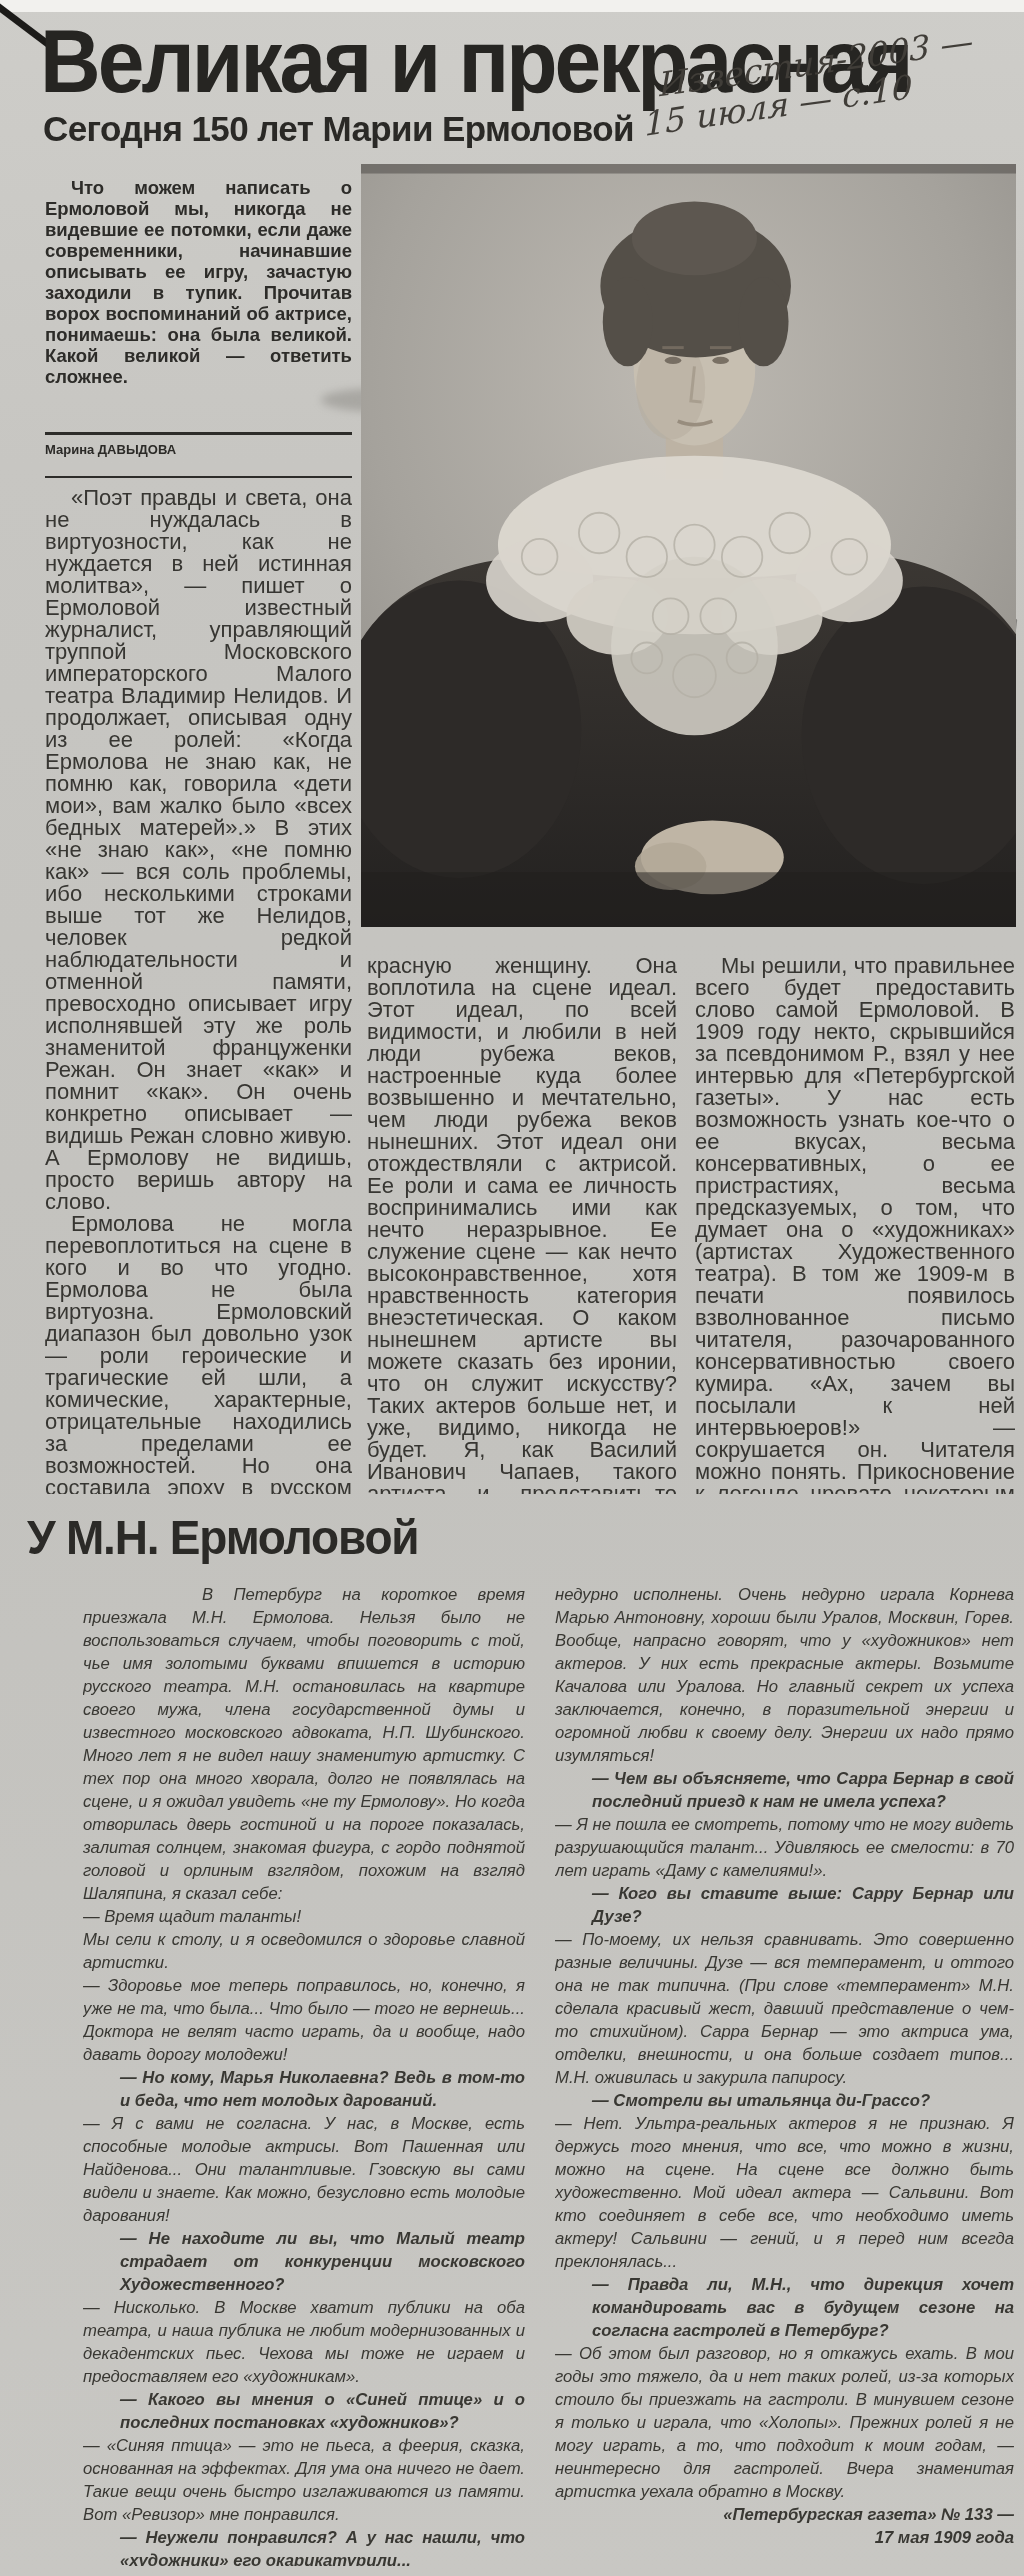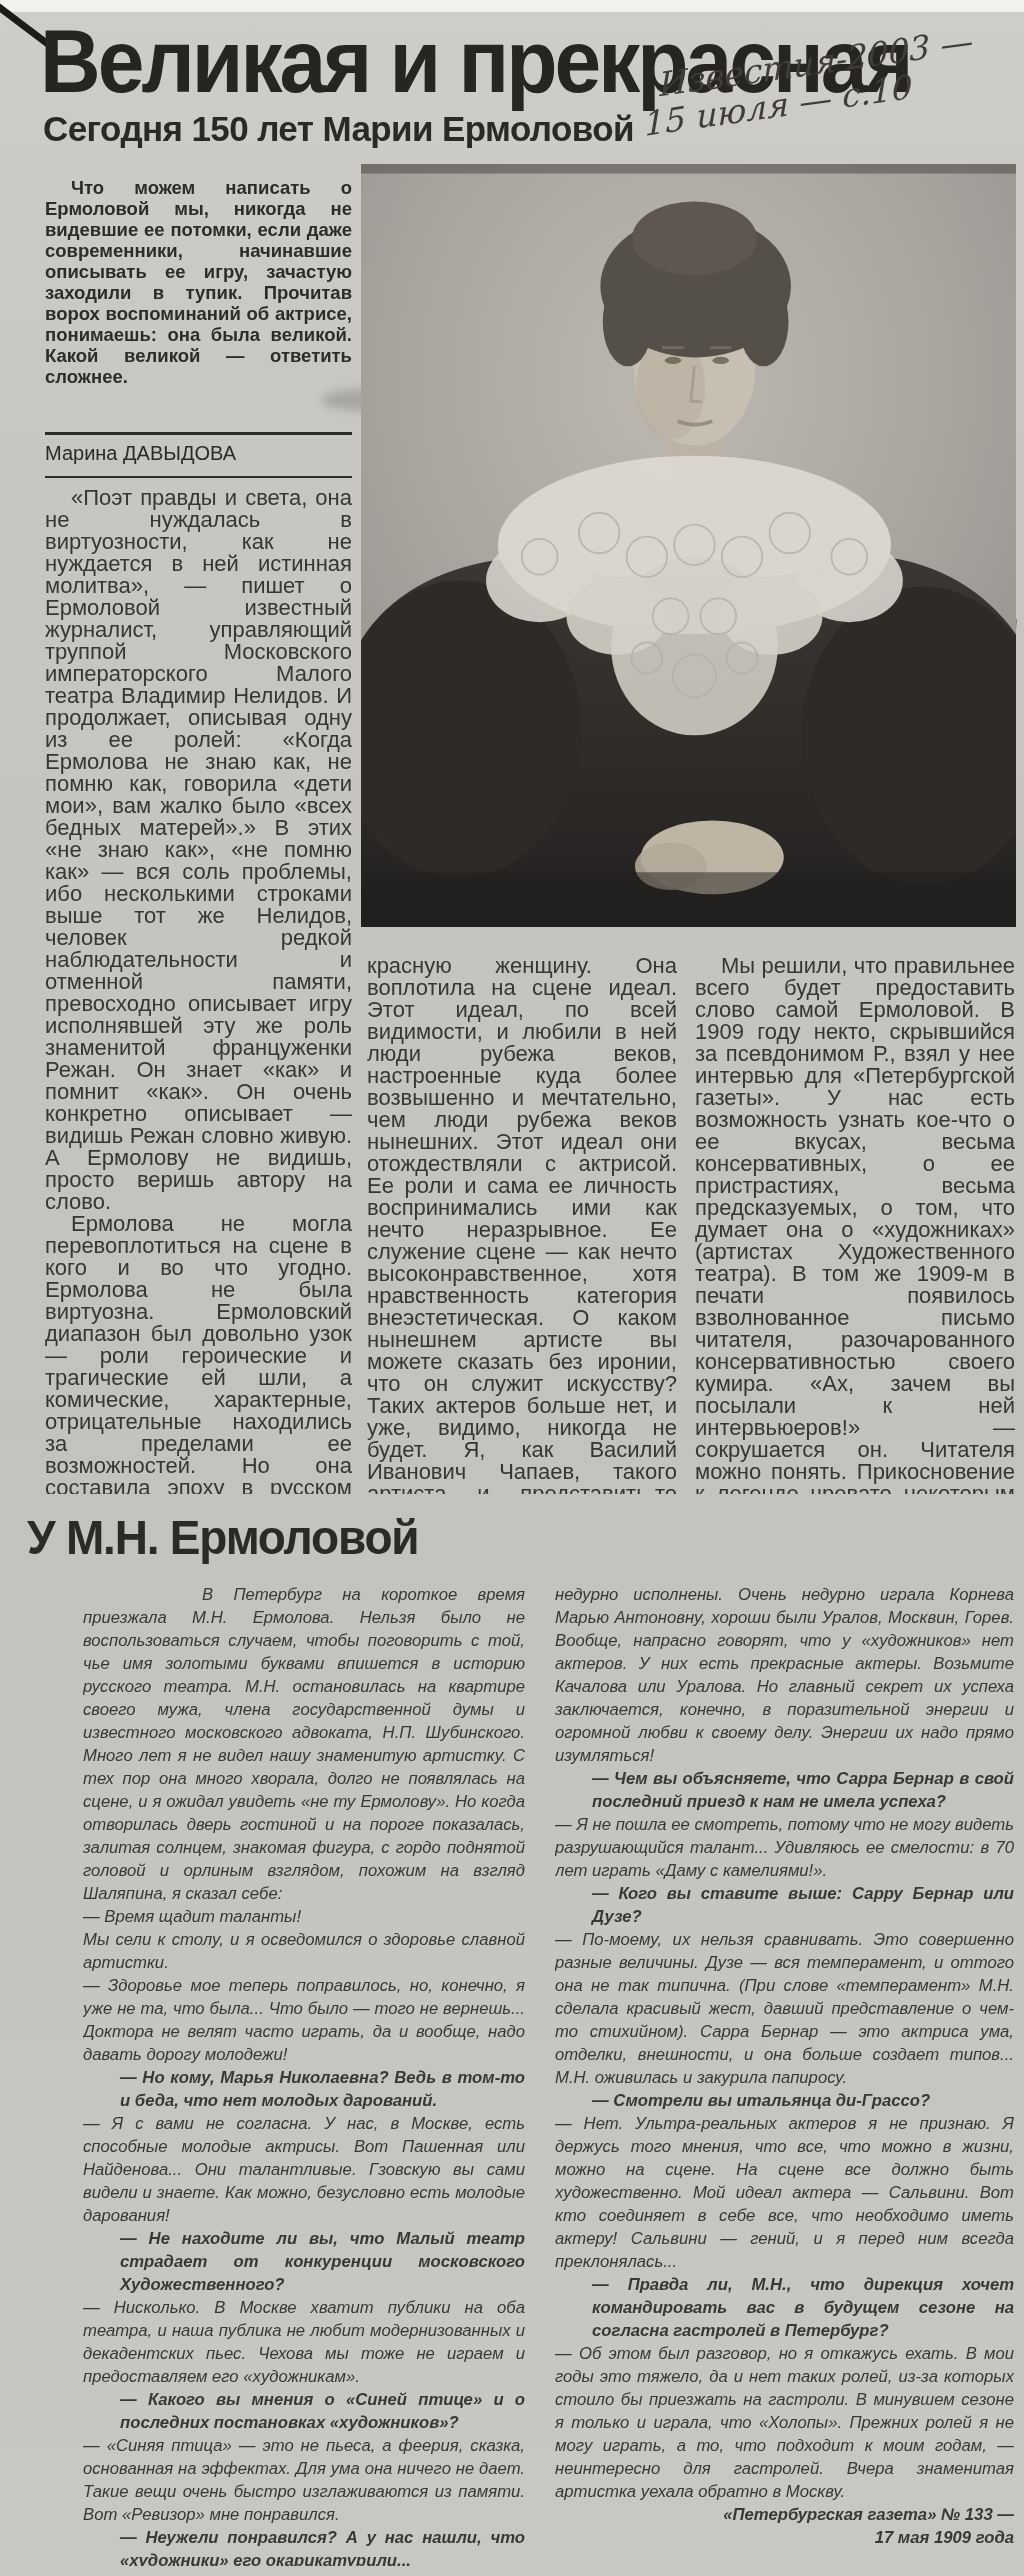--- a/index.html
+++ b/index.html
@@ -31,21 +31,21 @@
   .handnote .l2{margin-left:-15.5px;}
 
   .lead{
     position:absolute;left:45px;top:177px;width:307px;height:250px;overflow:hidden;
     font-size:18.5px;line-height:21px;font-weight:700;text-align:justify;color:#2d2c29;
   }
   .lead p{margin:0;text-indent:26px;}
   .rule{position:absolute;left:45px;width:307px;height:3px;background:#2d2c29;}
   .rule.r1{top:432px;}
   .rule.r2{top:476px;height:2.4px;}
-  .byline{position:absolute;left:45px;top:442px;font-size:20px;font-weight:400;color:#2b2a27;}
+  .byline{position:absolute;left:45px;top:442px;font-size:13px;font-weight:700;color:#2b2a27;}
 
   .photo{position:absolute;left:361px;top:164px;width:655px;height:763px;background:#9a9792;box-shadow:0 0 0 0.6px #8b8984 inset;}
   .photo svg{display:block;width:100%;height:100%;}
 
   .col{
     position:absolute;text-align:justify;overflow:hidden;
     font-size:22px;line-height:22px;color:#373632;
   }
   .col p{margin:0;}
   .col p.para{text-indent:26px;}

